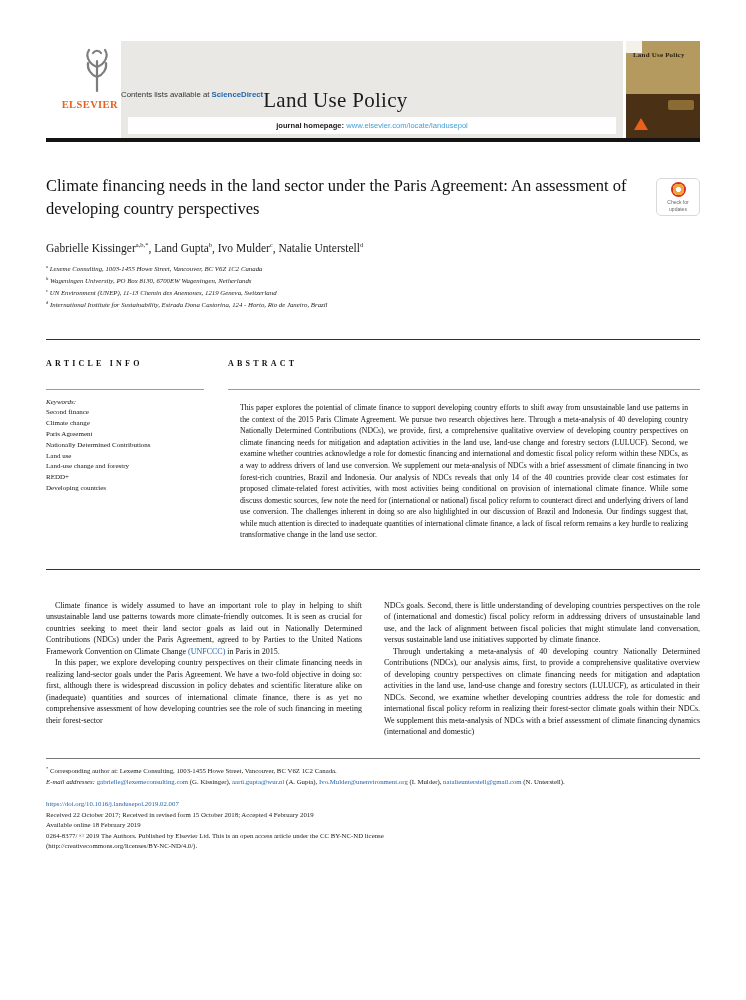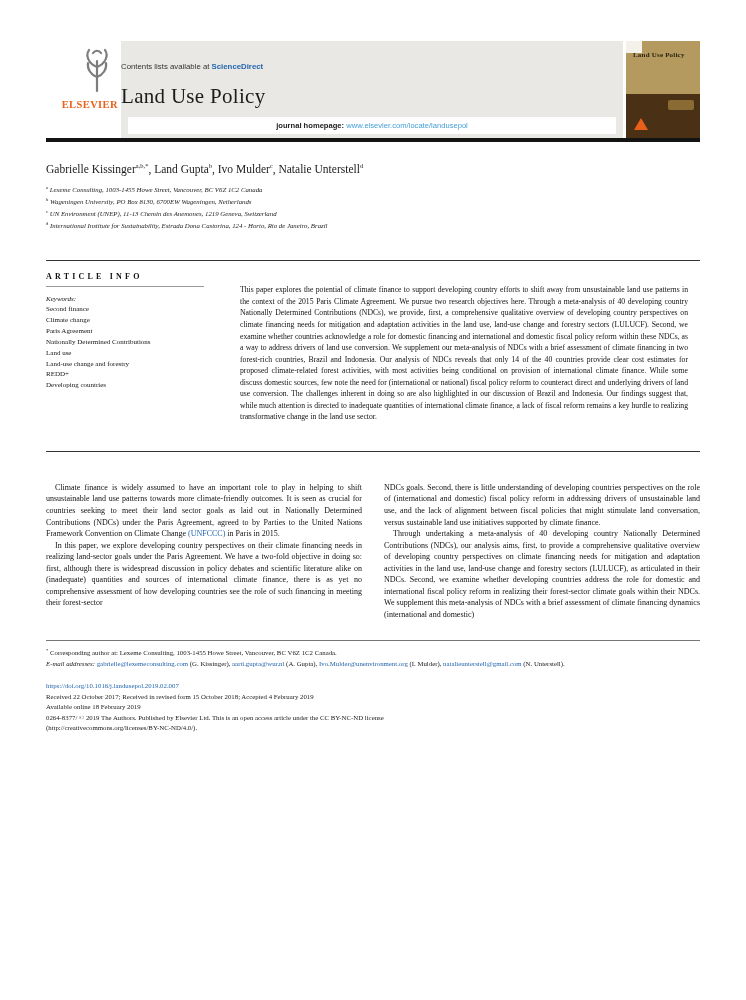--- a/index.html
+++ b/index.html
@@ -23,21 +23,21 @@
   .logo-box {
     width: 72px; background: #fff; display: flex; flex-direction: column;
     align-items: flex-end; padding-top: 4px; flex-shrink: 0;
   }
   .elsevier-word {
     font-family: "Liberation Serif", serif; font-weight: bold;
     color: #e8601c; font-size: 10.5px; letter-spacing: 0.4px; margin-top: 2px;
   }
   .band-center {
     flex: 1; background: #e9e8e5; margin: 0 3px; position: relative;
-    display: flex; flex-direction: column; padding-top: 21px;
+    display: flex; flex-direction: row; align-items: center; padding-top: 9px;
   }
   .contents-line { font-family: "Liberation Sans", sans-serif; font-size: 7.8px; color: #333; }
   .contents-line .sd { font-weight: bold; }
   .band-title { font-size: 21px; color: #1b1b1b; margin-top: 13px; letter-spacing: 0.3px; }
   .homepage-strip {
     position: absolute; left: 7px; right: 7px; bottom: 4px; background: #fff;
     font-family: "Liberation Sans", sans-serif; font-size: 7.6px; color: #222;
     text-align: center; padding: 4px 0; margin-top: 37px;
   }
   .homepage-strip b { font-weight: bold; }
@@ -91,21 +91,21 @@
 
   
   .info-abstract {
     margin-top: 28px; border-top: 1px solid #333; border-bottom: 1px solid #333;
     display: flex; gap: 24px; padding: 11px 0 16px;
   }
   .left-col { width: 158px; flex-shrink: 0; }
   .right-col { flex: 1; }
   .col-heading {
     font-size: 8px; font-weight: bold; letter-spacing: 3.2px; color: #111;
-    padding-bottom: 5px; border-bottom: 1px solid #9a9a9a; margin: 0 0 8px 0;
+    padding-bottom: 21px; border-bottom: 1px solid #9a9a9a; margin: 8px 0 8px 0;
   }
   .kw-label { font-size: 7px; font-style: italic; margin-bottom: 1px; }
   .kw-item { font-size: 7px; line-height: 1.55; }
   .abstract-text { font-size: 7.7px; line-height: 1.5; text-align: justify; margin: 12px; color: #111; }
 
   
   .body-cols { display: flex; gap: 22px; margin-top: 30px; }
   .bcol { flex: 1; font-size: 8px; line-height: 1.44; text-align: justify; color: #111; }
   .intro-heading { font-size: 8.5px; font-weight: bold; margin: 0 0 11px 0; }
   .bcol p { margin: 0; text-indent: 9px; }
@@ -156,20 +156,27 @@
 
     <div class="cover-box">
       <div class="cover-tab"></div>
       <div class="cover-title">Land Use Policy</div>
       <div class="cover-art"></div>
     </div>
   </div>
 
   <div class="thick-rule"></div>
 
+  <div class="title-row">
+    <h1 class="article-title">Climate financing needs in the land sector under the Paris Agreement: An assessment of developing country perspectives</h1>
+    <div class="updates-badge">
+      <div class="badge-icon"></div>
+      <div class="badge-text">Check for updates</div>
+    </div>
+  </div>
 
   <div class="authors">
     <span><span>Gabrielle Kissinger</span><sup>a,b,*</sup><span>, </span></span><span><span>Land Gupta</span><sup>b</sup><span>, </span></span><span><span>Ivo Mulder</span><sup>c</sup><span>, </span></span><span><span>Natalie Unterstell</span><sup>d</sup></span>
   </div>
 
   <div class="affiliations">
     <div><sup>a</sup><span> Lexeme Consulting, 1003-1455 Howe Street, Vancouver, BC V6Z 1C2 Canada</span></div>
     <div><sup>b</sup><span> Wageningen University, PO Box 8130, 6700EW Wageningen, Netherlands</span></div>
     <div><sup>c</sup><span> UN Environment (UNEP), 11-13 Chemin des Anemones, 1219 Geneva, Switzerland</span></div>
     <div><sup>d</sup><span> International Institute for Sustainability, Estrada Dona Castorina, 124 - Horto, Rio de Janeiro, Brazil</span></div>
@@ -182,20 +189,21 @@
       <div class="kw-item">Second finance</div>
       <div class="kw-item">Climate change</div>
       <div class="kw-item">Paris Agreement</div>
       <div class="kw-item">Nationally Determined Contributions</div>
       <div class="kw-item">Land use</div>
       <div class="kw-item">Land-use change and forestry</div>
       <div class="kw-item">REDD+</div>
       <div class="kw-item">Developing countries</div>
     </div>
     <div class="right-col">
+      <div class="col-heading">ABSTRACT</div>
       <p class="abstract-text">This paper explores the potential of climate finance to support developing country efforts to shift away from unsustainable land use patterns in the context of the 2015 Paris Climate Agreement. We pursue two research objectives here. Through a meta-analysis of 40 developing country Nationally Determined Contributions (NDCs), we provide, first, a comprehensive qualitative overview of developing country perspectives on climate financing needs for mitigation and adaptation activities in the land use, land-use change and forestry sectors (LULUCF). Second, we examine whether countries acknowledge a role for domestic financing and international and domestic fiscal policy reform within these NDCs, as a way to address drivers of land use conversion. We supplement our meta-analysis of NDCs with a brief assessment of climate financing in two forest-rich countries, Brazil and Indonesia. Our analysis of NDCs reveals that only 14 of the 40 countries provide clear cost estimates for proposed climate-related forest activities, with most activities being conditional on provision of international climate finance. While some discuss domestic sources, few note the need for (international or national) fiscal policy reform to counteract direct and underlying drivers of land use conversion. The challenges inherent in doing so are also highlighted in our discussion of Brazil and Indonesia. Our findings suggest that, while much attention is directed to inadequate quantities of international climate finance, a lack of fiscal reform remains a key hurdle to realizing transformative change in the land use sector.</p>
     </div>
   </div>
 
   <div class="body-cols">
     <div class="bcol">
       <p><span>Climate finance is widely assumed to have an important role to play in helping to shift unsustainable land use patterns towards more climate-friendly outcomes. It is seen as crucial for countries seeking to meet their land sector goals as laid out in Nationally Determined Contributions (NDCs) under the Paris Agreement, agreed to by Parties to the United Nations Framework Convention on Climate Change </span><span class="link">(UNFCCC)</span><span> in Paris in 2015.</span></p>
       <p>In this paper, we explore developing country perspectives on their climate financing needs in realizing land-sector goals under the Paris Agreement. We have a two-fold objective in doing so: first, although there is widespread discussion in policy debates and scientific literature alike on (inadequate) quantities and sources of international climate finance, there is as yet no comprehensive assessment of how developing countries see the role of such financing in meeting their forest-sector</p>
     </div>
     <div class="bcol">

